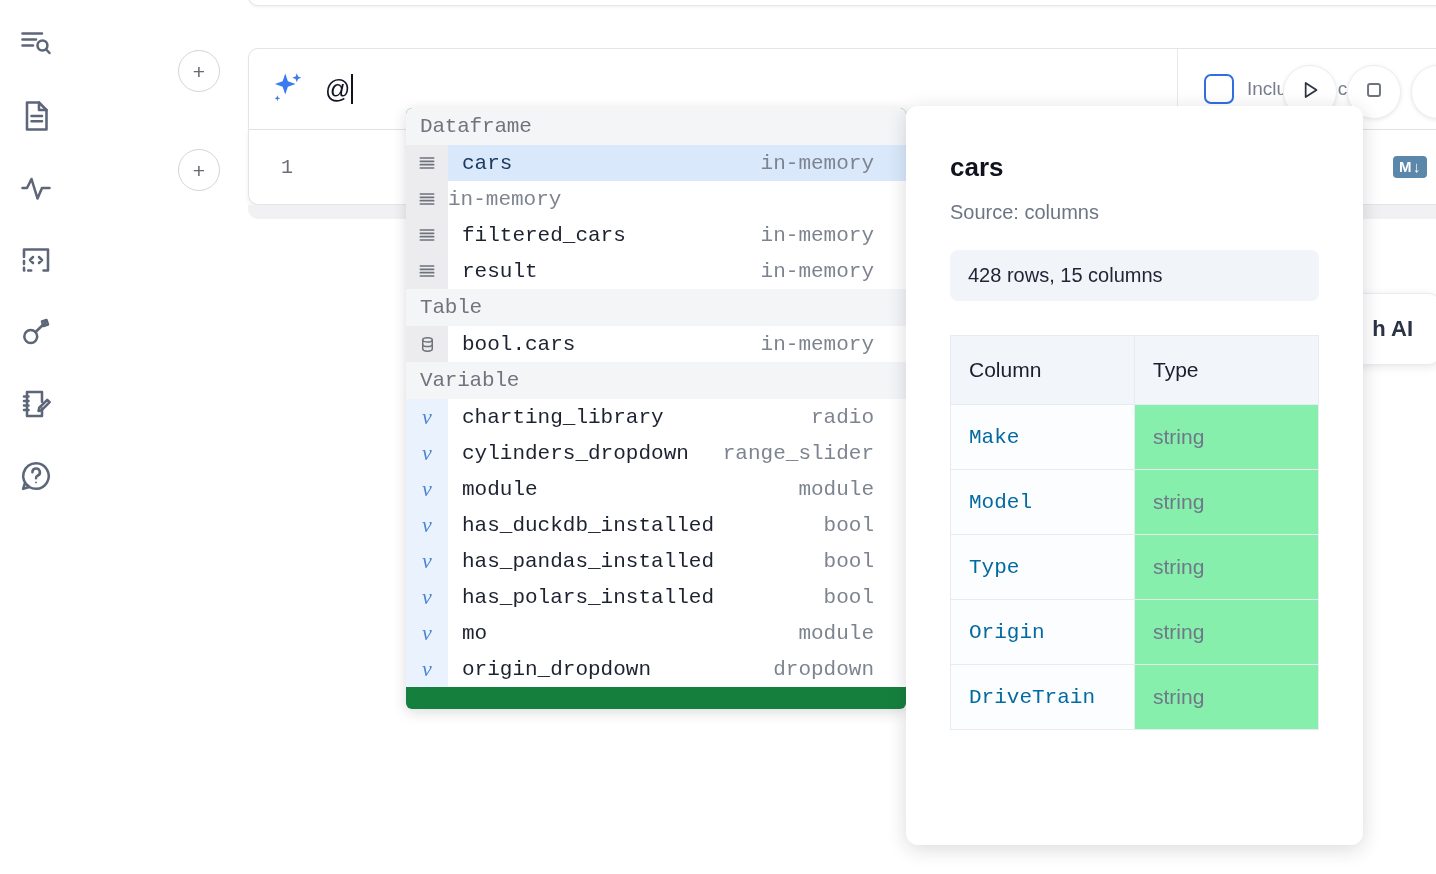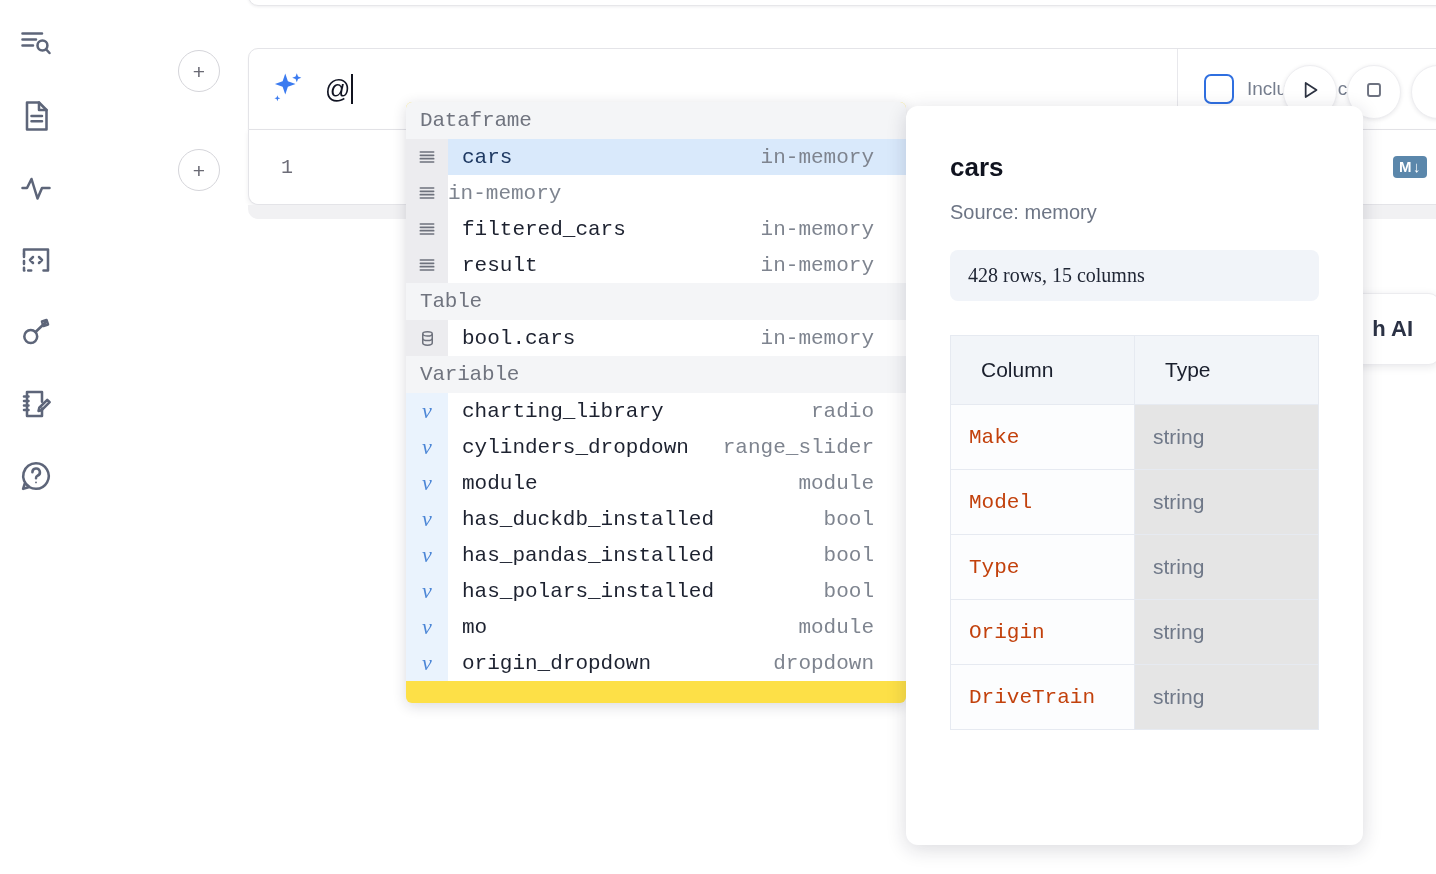--- a/index.html
+++ b/index.html
@@ -134,22 +134,22 @@
     background: #ffffff; border: 1px solid #ececef; border-radius: 11px;
     box-shadow: 0 2px 8px rgba(25,25,50,.10);
     display: flex; align-items: center; justify-content: flex-end;
     padding-right: 26px;
     font-size: 22px; font-weight: bold; color: #2b3245;
     font-family: "Liberation Sans", sans-serif;
   }
 
   
   .ac {
-    position: absolute; left: 334px; top: 102px; width: 500px; height: 601px;
-    background: #fde047; border-radius: 6px;
+    position: absolute; left: 334px; top: 108px; width: 500px; height: 601px;
+    background: #15803d; border-radius: 6px;
     box-shadow: 0 3px 14px rgba(25,25,50,.16);
     overflow: hidden;
   }
   .ac-inner { position: relative; }
   .ac-group {
     background: #f4f5f7; color: #70747f;
     font-family: "Liberation Mono", monospace; font-size: 21px;
     padding: 7px 0 7px 14px; letter-spacing: -.2px;
   }
   .ac-row {
@@ -189,38 +189,38 @@
     font-size: 26px; font-weight: bold; color: #10131f;
     font-family: "Liberation Sans", sans-serif; margin-bottom: 18px;
   }
   .panel-source {
     font-size: 20px; color: #6d7585;
     font-family: "Liberation Sans", sans-serif; margin-bottom: 26px;
   }
   .panel-badge {
     background: #f1f4f9; border-radius: 8px; padding: 14px 18px;
     font-size: 20px; color: #202635;
-    font-family: Liberation Serif, serif; margin-bottom: 34px;
+    font-family: Liberation Sans, sans-serif; margin-bottom: 34px;
   }
   .ptable { width: 100%; border-collapse: collapse; table-layout: fixed; }
   .ptable th, .ptable td {
     border: 1px solid #e6eaf1; text-align: left;
     padding: 20px 18px; font-size: 21px;
   }
   .ptable th {
     background: #f2f5f9; color: #1a1f2d; font-weight: normal;
-    font-family: "Liberation Sans", sans-serif; padding: 22px 30px;
+    font-family: "Liberation Sans", sans-serif; padding: 22px 18px;
   }
   .ptable td.colname {
-    font-family: "Liberation Mono", monospace; color: #c2410c;
+    font-family: "Liberation Mono", monospace; color: #0369a1;
     background: #fcfdfe;
   }
   .ptable td.coltype {
     font-family: "Liberation Sans", sans-serif; color: #6f7888;
-    background: #e5e5e5;
+    background: #86efac;
   }
 </style>
 </head>
 <body>
 
 <div class="root">
 
   <div class="rail">
     <div class="rail-btn">
       <span>
@@ -440,21 +440,21 @@
           <div class="ac-row var">
             <span class="ac-icon">v</span>
             <span class="ac-name">origin_dropdown</span>
             <span class="ac-type">dropdown</span>
           </div>
         </div>
     </div>
 
     <div class="panel">
       <div class="panel-title">cars</div>
-      <div class="panel-source">Source: memory</div>
+      <div class="panel-source">Source: columns</div>
       <div class="panel-badge">428 rows, 15 columns</div>
       <table class="ptable">
         <thead>
           <tr>
             <th>Column</th>
             <th>Type</th>
           </tr>
         </thead>
         <tbody id="preview-body">
             <tr>

